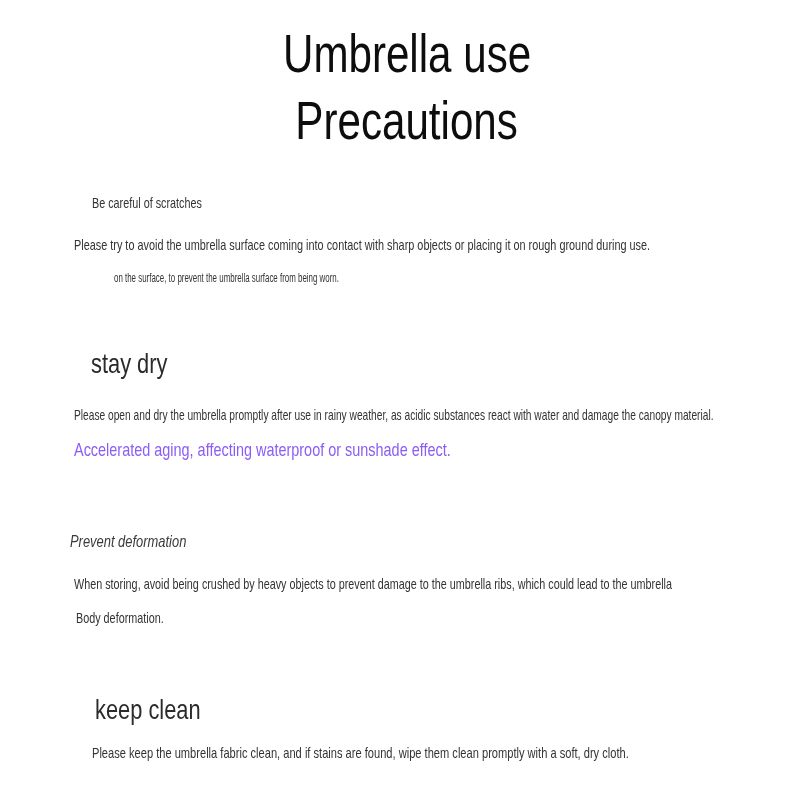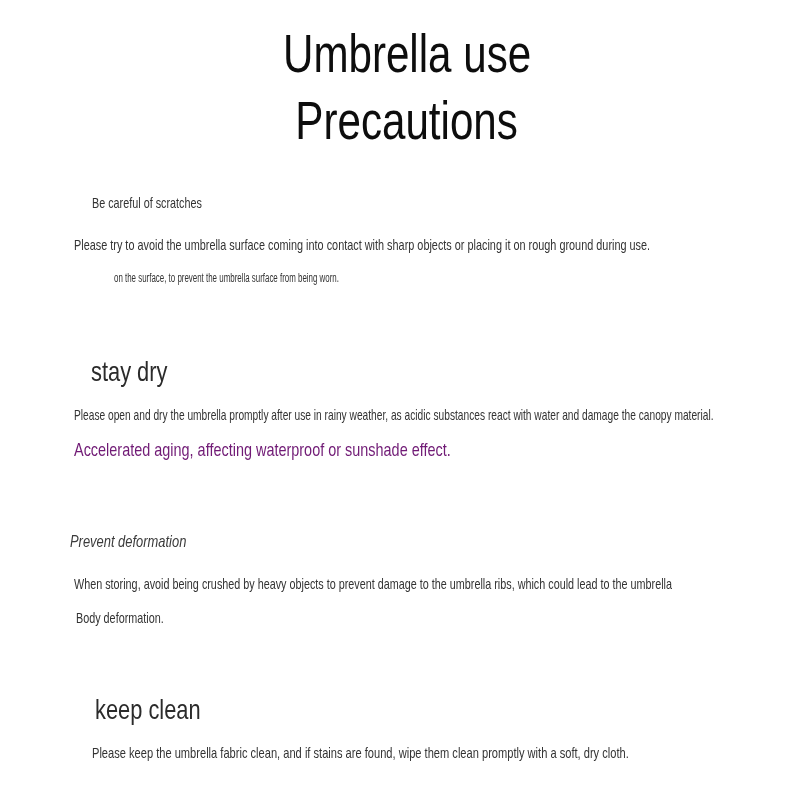--- a/index.html
+++ b/index.html
@@ -53,21 +53,21 @@
     .body {
       color: #333333;
       font-size: 15px;
     }
     .body-small {
       color: #333333;
       font-size: 12px;
       margin-left: 28px;
     }
     .body-large {
-      color: #701a75;
+      color: #8b5cf6;
       font-size: 19px;
     }
   </style>
 </head>
 <body>
 
 <div class="title-line" style="top:22px;">
   <span>Umbrella use</span>
 </div>
 <div class="title-line" style="top:89px;">
@@ -77,21 +77,21 @@
 <div class="abs heading-small" style="left:72px; top:194px;padding-left:20px;">
   <span class="sq" style="transform:scaleX(0.72);">Be careful of scratches</span>
 </div>
 <div class="abs body" style="left:74px; top:236px;">
   <span class="sq" style="transform:scaleX(0.725);">Please try to avoid the umbrella surface coming into contact with sharp objects or placing it on rough ground during use.</span>
 </div>
 <div class="abs body-small" style="left:86px; top:271px;">
   <span class="sq" style="transform:scaleX(0.66);">on the surface, to prevent the umbrella surface from being worn.</span>
 </div>
 
-<div class="abs heading-large" style="left:91px; top:356px;text-align:center;">
+<div class="abs heading-large" style="left:91px; top:348px;text-align:center;">
   <span class="sq" style="transform:scaleX(0.78);">stay dry</span>
 </div>
 <div class="abs body" style="left:74px; top:406px;">
   <span class="sq" style="transform:scaleX(0.68);">Please open and dry the umbrella promptly after use in rainy weather, as acidic substances react with water and damage the canopy material.</span>
 </div>
 <div class="abs body-large" style="left:74px; top:439px;">
   <span class="sq" style="transform:scaleX(0.76);">Accelerated aging, affecting waterproof or sunshade effect.</span>
 </div>
 
 <div class="abs heading-mid" style="left:70px; top:532px;">

